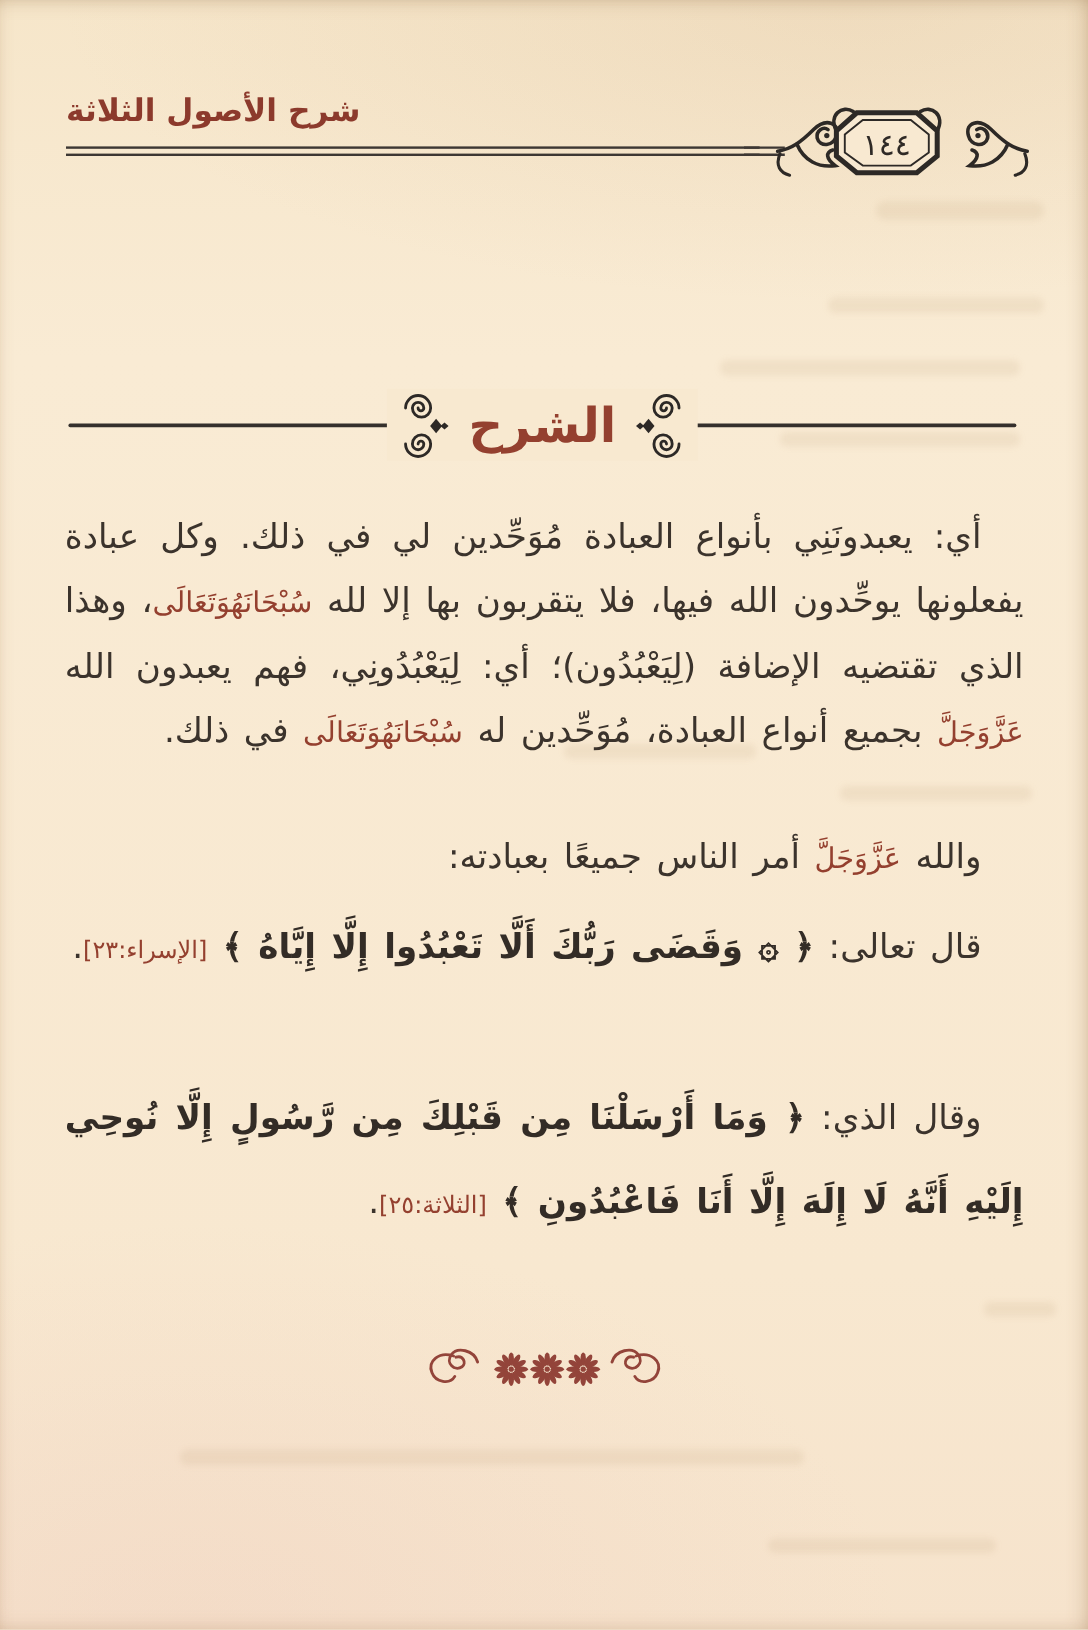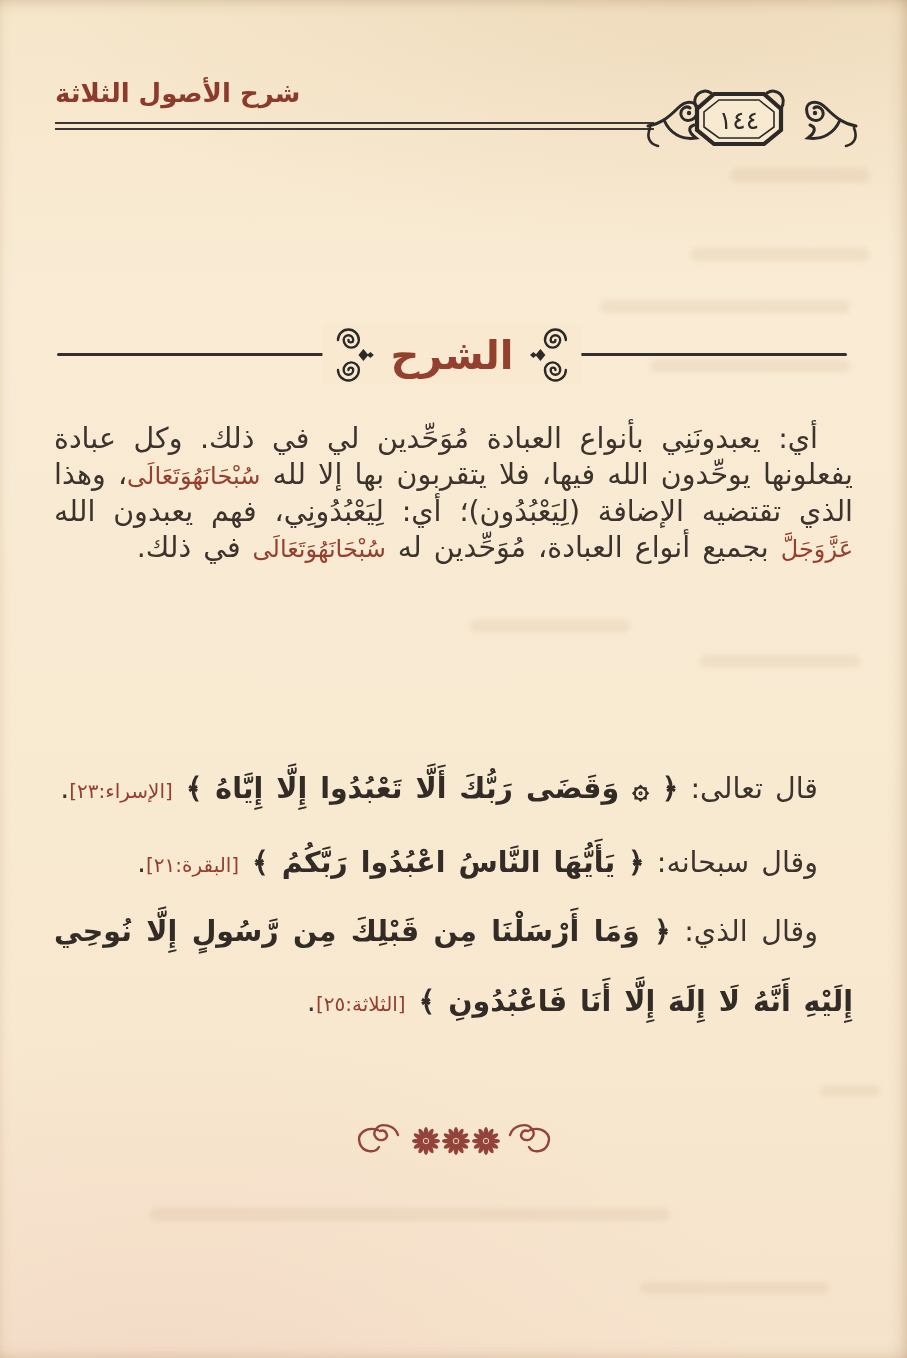--- a/index.html
+++ b/index.html
@@ -47,21 +47,21 @@
     position:absolute;left:50%;top:0;transform:translateX(-50%);
     display:flex;align-items:flex-end;gap:16px;height:60px;
     background:#f8e9d0;padding:0 8px;
   }
   .sharh-word{font-size:40px;font-weight:bold;color:#94402f;line-height:58px;direction:rtl;}
   .spin-l{transform:scaleX(-1);}
 
   .para{
     position:absolute;left:54px;right:54px;
     direction:rtl;text-align:justify;
-    font-size:28.5px;line-height:36px;word-spacing:3px;
+    font-size:28.5px;line-height:53px;word-spacing:3px;
     color:#3b332c;
   }
   .indent{text-indent:35px;}
   .hon{color:#94402f;font-size:24px;}
   .quran{font-weight:bold;color:#332c26;}
   .ref{color:#94402f;font-size:20px;}
   .verse-p{line-height:68px;}
   #p1{top:392px;}
   #p2{top:658px;}
   #p3{top:726px;}
@@ -133,24 +133,24 @@
         <g fill="#2d2926">
           <path d="M33 23 l5 6 -5 6 -5 -6 z"></path>
           <path d="M40 26 l3.4 3 -3.4 3 -3.4 -3 z"></path>
         </g>
       </svg>
     </div>
   </div>
 
   <p id="p1" class="para indent"><span>أي: يعبدونَنِي بأنواع العبادة مُوَحِّدين لي في ذلك. وكل عبادة يفعلونها يوحِّدون الله فيها، فلا يتقربون بها إلا لله </span><span class="hon">سُبْحَانَهُوَتَعَالَى</span><span>، وهذا الذي تقتضيه الإضافة (لِيَعْبُدُون)؛ أي: لِيَعْبُدُونِي، فهم يعبدون الله </span><span class="hon">عَزَّوَجَلَّ</span><span> بجميع أنواع العبادة، مُوَحِّدين له </span><span class="hon">سُبْحَانَهُوَتَعَالَى</span><span> في ذلك.</span></p>
 
+  <p id="p2" class="para indent"><span>والله </span><span class="hon">عَزَّوَجَلَّ</span><span> أمر الناس جميعًا بعبادته:</span></p>
 
   <p id="p3" class="para indent verse-p"><span>قال تعالى: </span><span class="quran">﴿ ۞ وَقَضَى رَبُّكَ أَلَّا تَعْبُدُوا إِلَّا إِيَّاهُ ﴾ </span><span class="ref">[الإسراء:٢٣]</span><span>.</span></p>
 
-  <p id="p4" class="para indent verse-p"><span>وقال سبحانه: </span><span class="quran">﴿ يَأَيُّهَا النَّاسُ اعْبُدُوا رَبَّكُمُ ﴾ </span><span class="ref">[البقرة:٢١]</span><span>.</span></p>
 
   <p id="p5" class="para indent verse-p"><span>وقال الذي: </span><span class="quran">﴿ وَمَا أَرْسَلْنَا مِن قَبْلِكَ مِن رَّسُولٍ إِلَّا نُوحِي إِلَيْهِ أَنَّهُ لَا إِلَهَ إِلَّا أَنَا فَاعْبُدُونِ ﴾ </span><span class="ref">[الثلاثة:٢٥]</span><span>.</span></p>
 
 
   <svg class="end-orn" width="204" height="46" viewBox="0 0 204 46">
     <defs>
       <ellipse id="petal" cx="0" cy="-8.4" rx="2.3" ry="5.6" fill="#93443a"></ellipse>
       <g id="rosette">
         <use href="#petal"></use>
         <use href="#petal" transform="rotate(30)"></use>

